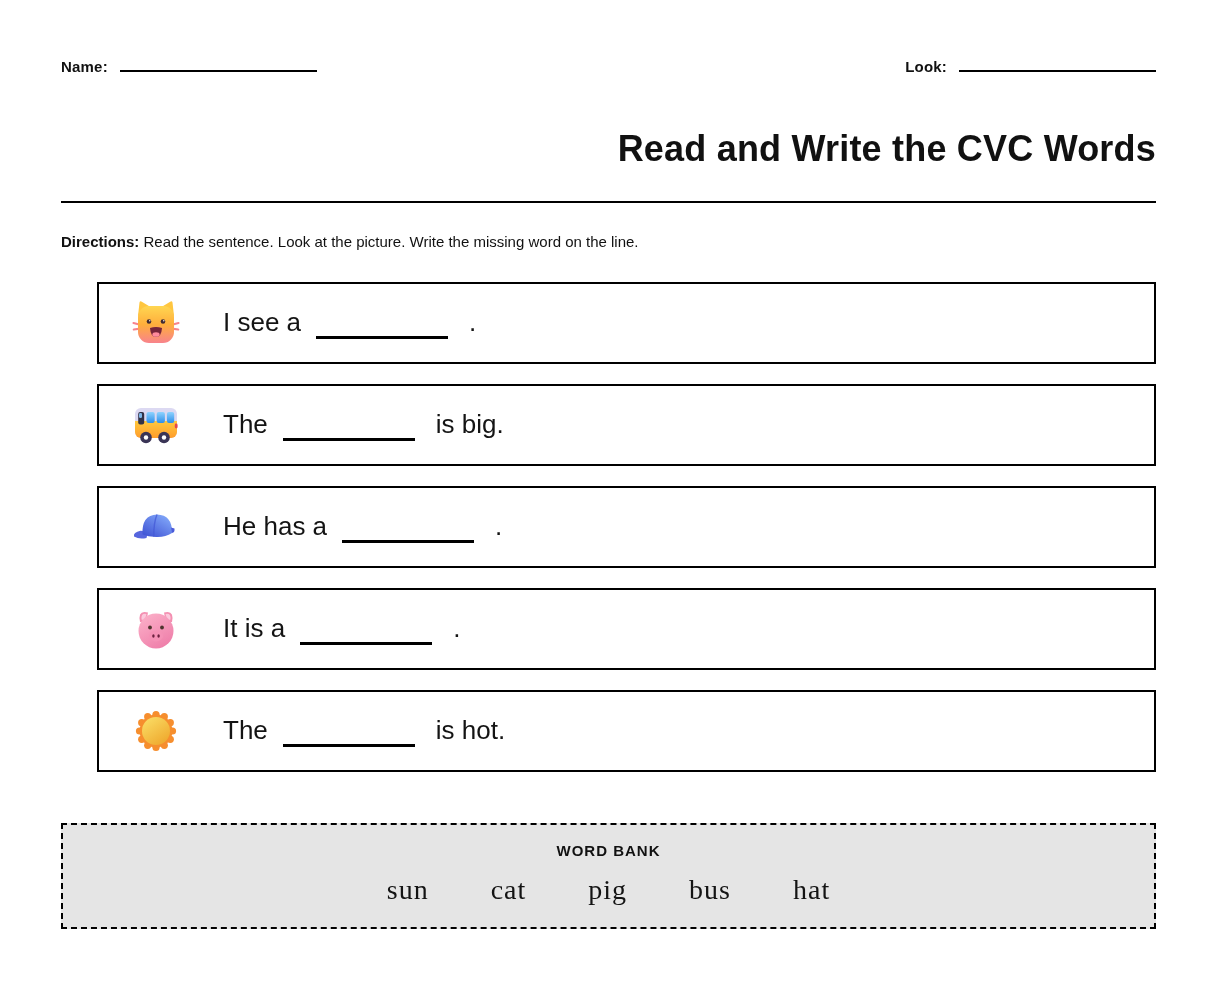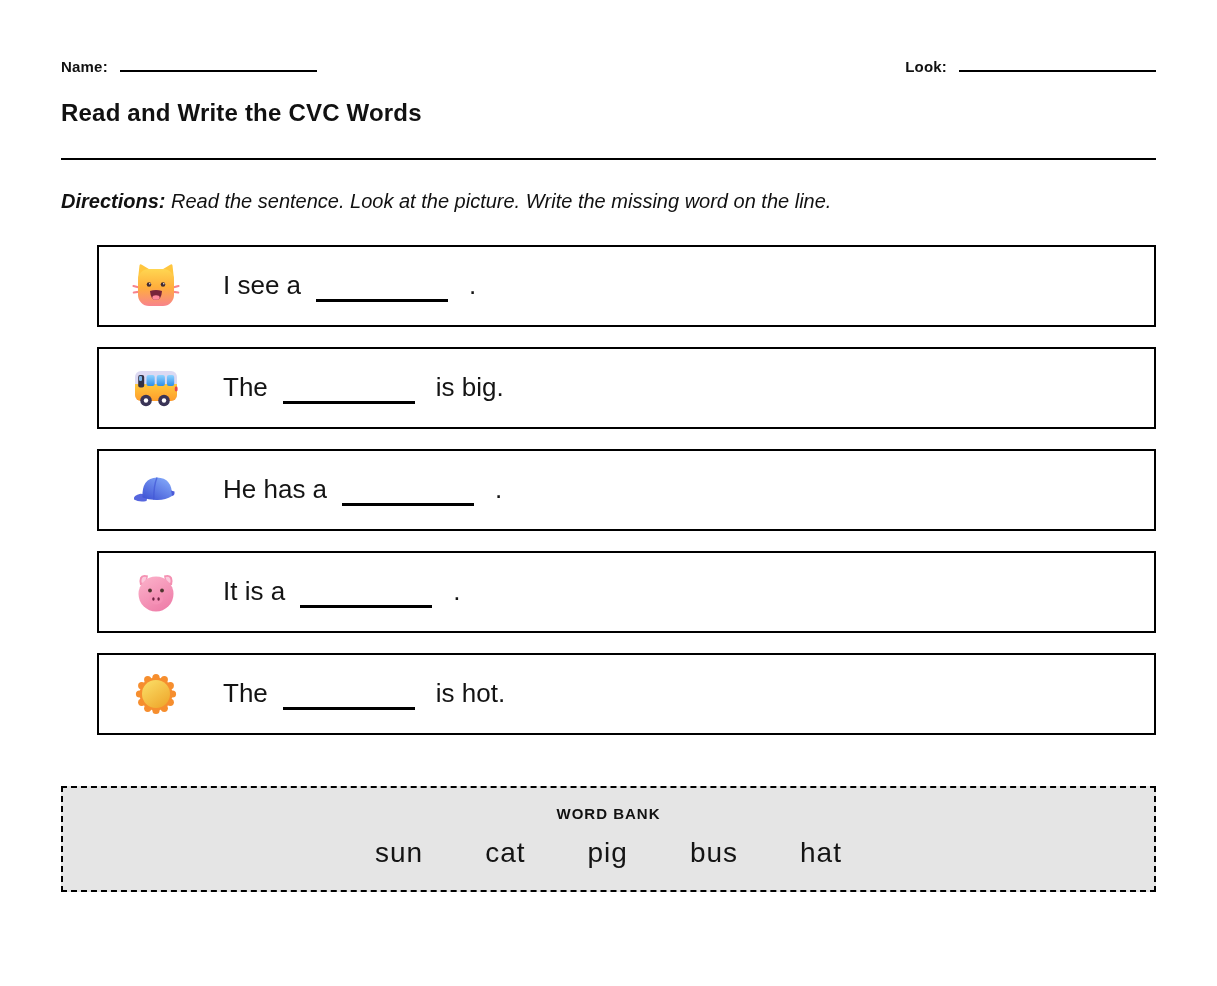--- a/index.html
+++ b/index.html
@@ -17,27 +17,27 @@
   .header-fields { display: flex; justify-content: space-between; align-items: flex-end; }
   .field { display: flex; }
   .field-label { font-weight: bold; font-size: 15px; letter-spacing: 0.2px; }
   .write-line {
     display: inline-block; width: 197px; height: 14px;
     border-bottom: 2px solid #000; margin-left: 12px;
   }
 
   
   .title {
-    text-align: left; font-size: 24px; font-weight: bold;
-    margin-top: 24px; letter-spacing: 0.2px;
+    text-align: right; font-size: 36px; font-weight: bold;
+    margin-top: 53px; letter-spacing: 0.2px;
   }
   .rule { border: none; border-top: 2px solid #000; margin-top: 31px; }
 
   
-  .directions { font-size: 20px; margin-top: 30px; font-style: italic; }
+  .directions { font-size: 15px; margin-top: 30px; }
   .directions .dir-label { font-weight: bold; }
 
   
   .questions { margin-top: 32px; padding-left: 36px; }
   .question-row {
     height: 82px; border: 2px solid #000; margin-bottom: 20px;
     display: flex; align-items: center; padding-left: 33px;
     background: #fff;
   }
   .q-icon { width: 48px; height: 48px; flex: 0 0 48px; }
@@ -54,21 +54,21 @@
   .word-bank {
     margin-top: 51px; border: 2px dashed #000; height: 106px;
     padding-top: 17px; background: #e5e5e5;
   }
   .wb-title {
     text-align: center; font-size: 15px; font-weight: bold;
     letter-spacing: 1px;
   }
   .wb-words {
     display: flex; justify-content: center; gap: 62px;
-    margin-top: 15px; font-size: 28px; letter-spacing: 1px; color: #141414;
+    margin-top: 15px; font-size: 28px; letter-spacing: 1px; color: #141414; font-family: Liberation Serif, serif;
   }
 </style>
 </head>
 <body>
 
 <div class="page">
 
   <div class="header-fields">
     <div class="field">
       <span class="field-label">Name:</span>

